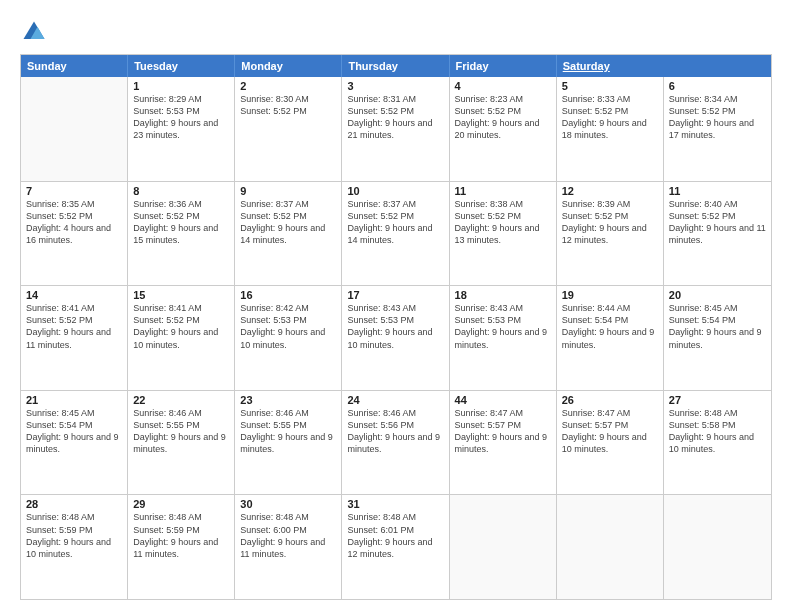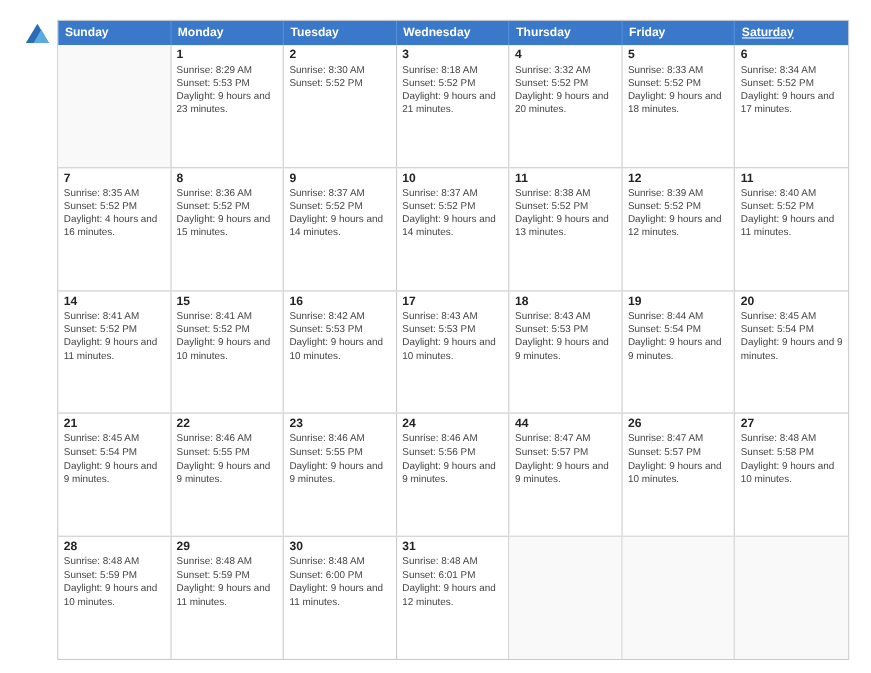--- a/index.html
+++ b/index.html
@@ -8,21 +8,21 @@
       height: 612px;
       font-family: Arial, sans-serif;
       background: #fff;
       overflow: hidden;
     }
     .page {
       width: 792px;
       height: 612px;
       padding: 18px 20px 12px 20px;
       display: flex;
-      flex-direction: row;
+      flex-direction: column;
     }
     .header {
       display: flex;
       align-items: flex-start;
       justify-content: space-between;
       margin-bottom: 8px;
     }
     .logo {
       display: flex;
       align-items: center;
@@ -124,50 +124,49 @@
     </div>
     <div class="title-block">
       <div class="month-title"></div>
       <div class="location-title"></div>
     </div>
   </div>
 
   <div class="calendar">
     <div class="cal-header">
     <div class="cal-header-cell">Sunday</div>
+        <div class="cal-header-cell">Tuesday</div>
         <div class="cal-header-cell">Monday</div>
-        <div class="cal-header-cell">Tuesday</div>
-        <div class="cal-header-cell">Wednesday</div>
         <div class="cal-header-cell">Thursday</div>
         <div class="cal-header-cell">Friday</div>
         <div class="cal-header-cell">Saturday</div>
       </div>
     <div class="cal-body">
     <div class="cal-row">
           <div class="cal-cell empty"></div>
           <div class="cal-cell">
             <div class="day-num">1</div>
             <div class="cell-line">Sunrise: 8:29 AM</div>
             <div class="cell-line">Sunset: 5:53 PM</div>
             <div class="cell-line">Daylight: 9 hours and 23 minutes.</div>
           </div>
           <div class="cal-cell">
             <div class="day-num">2</div>
             <div class="cell-line">Sunrise: 8:30 AM</div>
             <div class="cell-line">Sunset: 5:52 PM</div>
           </div>
           <div class="cal-cell">
             <div class="day-num">3</div>
-            <div class="cell-line">Sunrise: 8:18 AM</div>
+            <div class="cell-line">Sunrise: 8:31 AM</div>
             <div class="cell-line">Sunset: 5:52 PM</div>
             <div class="cell-line">Daylight: 9 hours and 21 minutes.</div>
           </div>
           <div class="cal-cell">
             <div class="day-num">4</div>
-            <div class="cell-line">Sunrise: 3:32 AM</div>
+            <div class="cell-line">Sunrise: 8:23 AM</div>
             <div class="cell-line">Sunset: 5:52 PM</div>
             <div class="cell-line">Daylight: 9 hours and 20 minutes.</div>
           </div>
           <div class="cal-cell">
             <div class="day-num">5</div>
             <div class="cell-line">Sunrise: 8:33 AM</div>
             <div class="cell-line">Sunset: 5:52 PM</div>
             <div class="cell-line">Daylight: 9 hours and 18 minutes.</div>
           </div>
           <div class="cal-cell">

